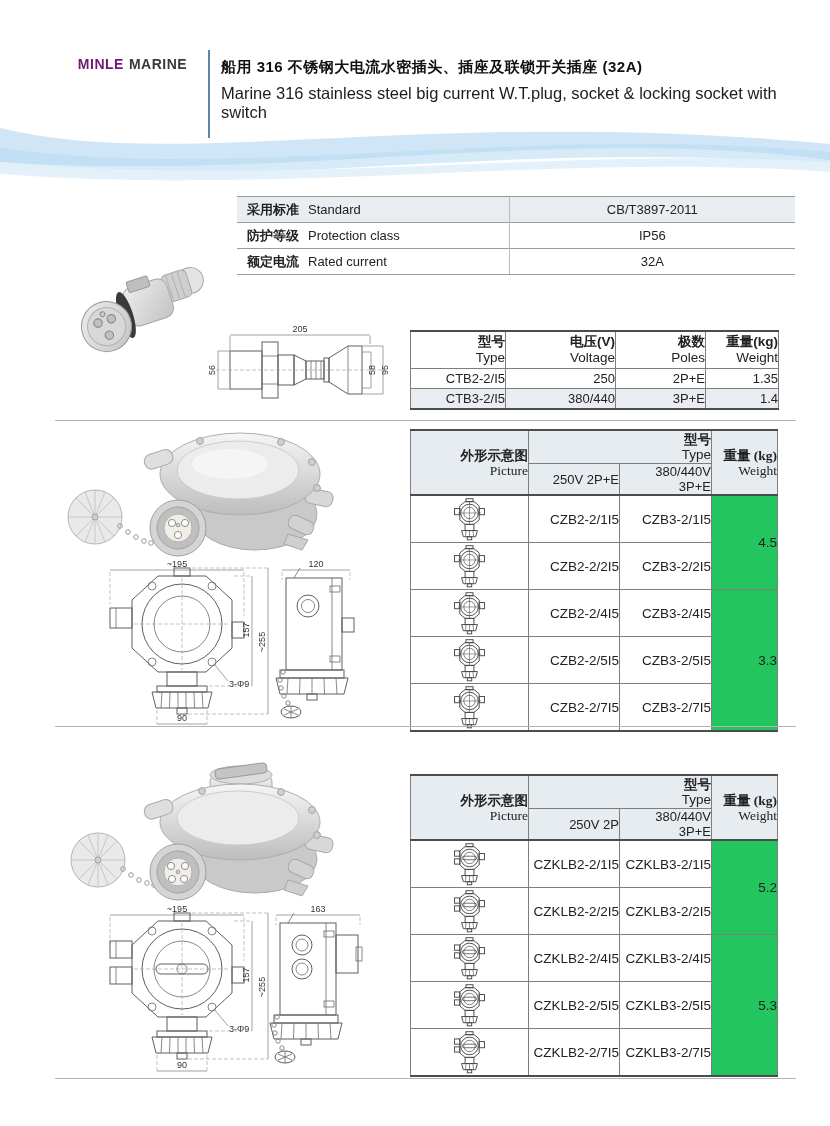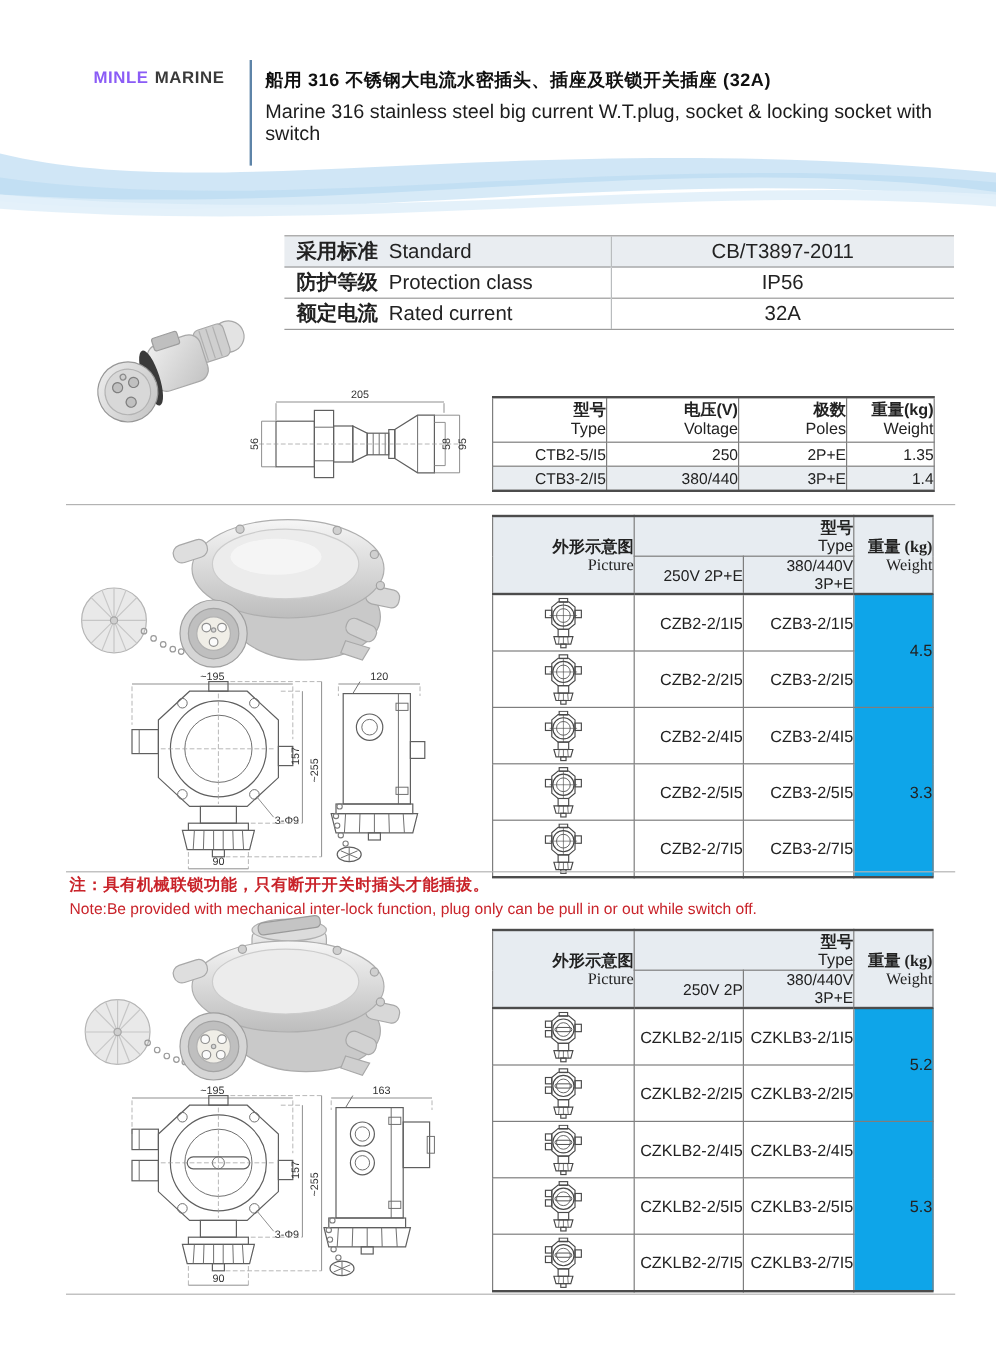--- a/index.html
+++ b/index.html
@@ -3,32 +3,32 @@
 <meta charset="utf-8">
 <style>
   html,body{margin:0;padding:0;background:#eef1f3;}
   #page{position:relative;width:830px;height:1126px;background:#ffffff;margin:0 auto;
         font-family:"Liberation Sans", sans-serif;color:#222;overflow:hidden;}
 
   
   .logo{position:absolute;left:60px;top:53px;width:145px;text-align:center;}
   .logo-cn{font-size:46px;font-weight:bold;color:#1a6ab5;letter-spacing:6px;line-height:1.05;}
   .logo-en{font-size:14px;font-weight:bold;letter-spacing:0.5px;margin-top:3px;white-space:nowrap;}
-  .logo-en .minle{color:#8b5cf6;}
+  .logo-en .minle{color:#701a75;}
   .logo-en .marine{color:#3a3a3a;margin-left:5px;margin-top:28px;}
   .hdr-divider{position:absolute;left:208px;top:50px;width:2px;height:88px;background:#5e84a8;}
   .title-wrap{position:absolute;left:221px;top:58px;width:588px;}
   .title-cn{font-size:15px;font-weight:bold;color:#101010;letter-spacing:0.5px;}
   .title-en{font-size:16.5px;color:#1c1c1c;margin-top:7px;}
 
   .waveband{position:absolute;left:0;top:116px;width:830px;height:74px;}
 
   
   .spec{position:absolute;left:237px;top:196px;border-collapse:collapse;width:558px;table-layout:fixed;}
-  .spec td{border-top:1px solid #9b9b9b;height:25px;font-size:17px;padding:0;}
+  .spec td{border-top:1px solid #9b9b9b;height:25px;font-size:13px;padding:0;}
   .spec tr:last-child td{border-bottom:1px solid #9b9b9b;}
   .spec td.lab{padding-left:10px;}
   .spec .cn{font-weight:bold;margin-right:9px;color:#222;}
   .spec td.val{text-align:center;border-left:1px solid #b9bcbe;}
   .spec tr.shade{background:#e9edf1;}
 
   
   .dtable{border-collapse:collapse;table-layout:fixed;background:#fff;}
   .dtable td{border:1px solid #7e7e7e;text-align:right;font-size:13px;padding:0;}
   .dtable .cnh{font-weight:bold;font-size:13.5px;}
@@ -36,21 +36,21 @@
   .t1{position:absolute;left:410px;top:330px;width:368px;border-top:2px solid #4c4c4c;border-bottom:2px solid #4c4c4c;}
   .t1 td{height:19px;}
   .t1 tr.hd td{height:36px;line-height:16px;}
   .t1 tr.shade{background:#e9edf1;}
   .t23{width:367px;border-top:2px solid #4c4c4c;border-bottom:2px solid #4c4c4c;}
   .t23 tr.hd td{background:#e7ecf1;line-height:15px;}
   .t23 tr.hd1 td{height:32px;}
   .t23 tr.hd2 td{height:25px;border-bottom:2px solid #4c4c4c;}
   .t23 td.span-h{border-bottom:2px solid #4c4c4c;font-family:Liberation Serif, serif;}
   .t23 tr.dr td{height:46px;font-size:13.5px;}
-  .t23 td.wcell{font-size:13.5px;background:#0ea5e9;}
+  .t23 td.wcell{font-size:13.5px;background:#22c55e;}
   .tbl2{position:absolute;left:410px;top:429px;}
   .tbl3{position:absolute;left:410px;top:774px;}
   .pic-icon{display:block;margin:2px auto 0 auto;}
 
   
   .note{position:absolute;left:58px;top:729px;width:700px;}
   .note-cn{font-size:13.5px;font-weight:bold;color:#c9232a;letter-spacing:0.5px;}
   .note-en{font-size:13px;color:#c9232a;margin-top:3px;}
 
   
@@ -215,21 +215,21 @@
         <col style="width:73px">
       </colgroup>
     <tbody>
         <tr class="hd">
       <td><span class="cnh">型号</span><br><span class="enh">Type</span></td>
       <td><span class="cnh">电压(V)</span><br><span class="enh">Voltage</span></td>
       <td><span class="cnh">极数</span><br><span class="enh">Poles</span></td>
       <td><span class="cnh">重量(kg)</span><br><span class="enh">Weight</span></td>
     </tr>
     <tr>
-      <td>CTB2-5/I5</td>
+      <td>CTB2-2/I5</td>
       <td>250</td>
       <td>2P+E</td>
       <td>1.35</td>
     </tr>
     <tr class="shade">
       <td>CTB3-2/I5</td>
       <td>380/440</td>
       <td>3P+E</td>
       <td>1.4</td>
     </tr>
@@ -428,24 +428,20 @@
             </svg>
           </td>
       <td>CZB2-2/7I5</td>
       <td>CZB3-2/7I5</td>
     </tr>
   </tbody>
     </table>
 
   <div class="hr" style="top:726px"></div>
 
-  <div class="note">
-    <div class="note-cn">注：具有机械联锁功能，只有断开开关时插头才能插拔。</div>
-    <div class="note-en">Note:Be provided with mechanical inter-lock function, plug only can be pull in or out while switch off.</div>
-  </div>
 
   <svg class="photo" style="position:absolute;left:50px;top:762px" width="310" height="145" viewBox="0 0 310 145">
     <g>
       <rect x="160" y="12" width="62" height="32" rx="8" fill="url(#met)" stroke="#ababab"></rect>
       <ellipse cx="191" cy="13" rx="31" ry="9" fill="#dcdcdc" stroke="#b0b0b0"></ellipse>
       <rect x="165" y="4" width="52" height="10" rx="4" fill="#c4c4c4" stroke="#9a9a9a" transform="rotate(-8 191 9)"></rect>
       <circle cx="48" cy="98" r="27" fill="#e9e9e9" stroke="#b5b5b5"></circle>
       <g stroke="#c6c6c6">
           <line x1="48" y1="71" x2="48" y2="125"></line>
           <line x1="21" y1="98" x2="75" y2="98"></line>

